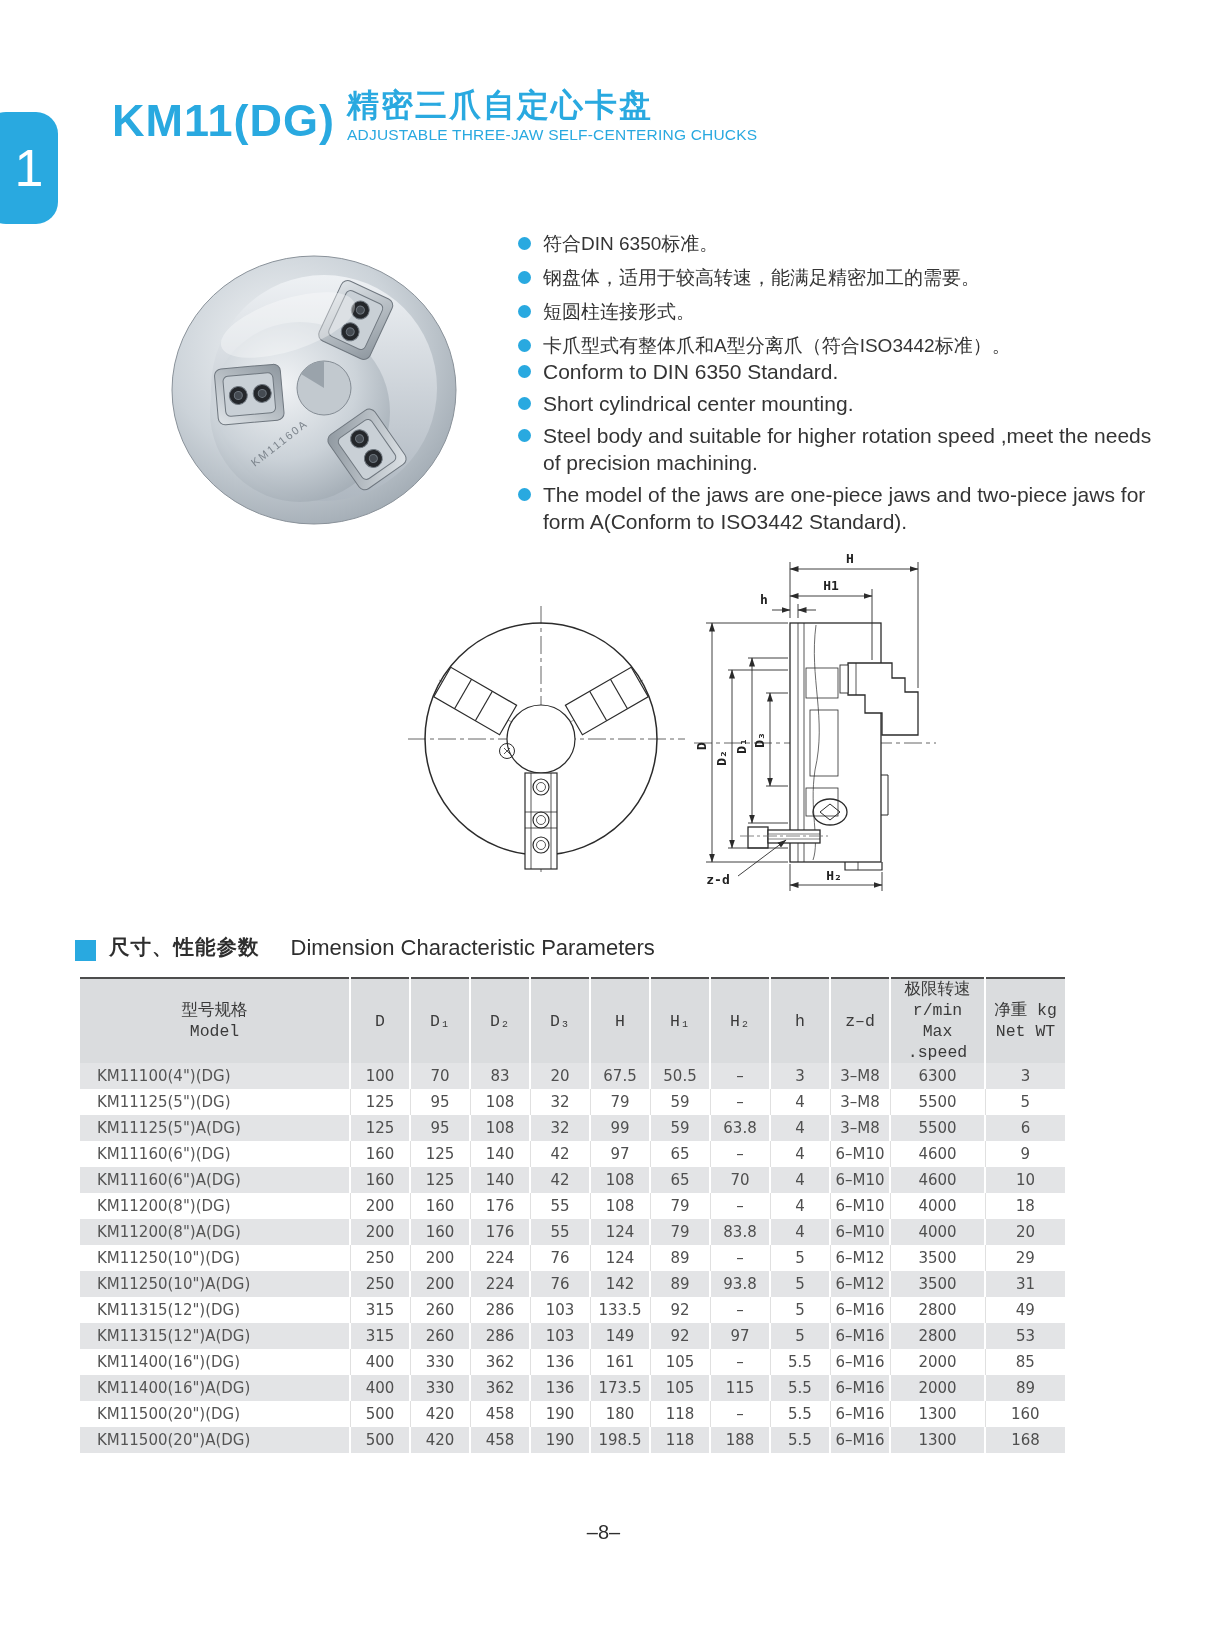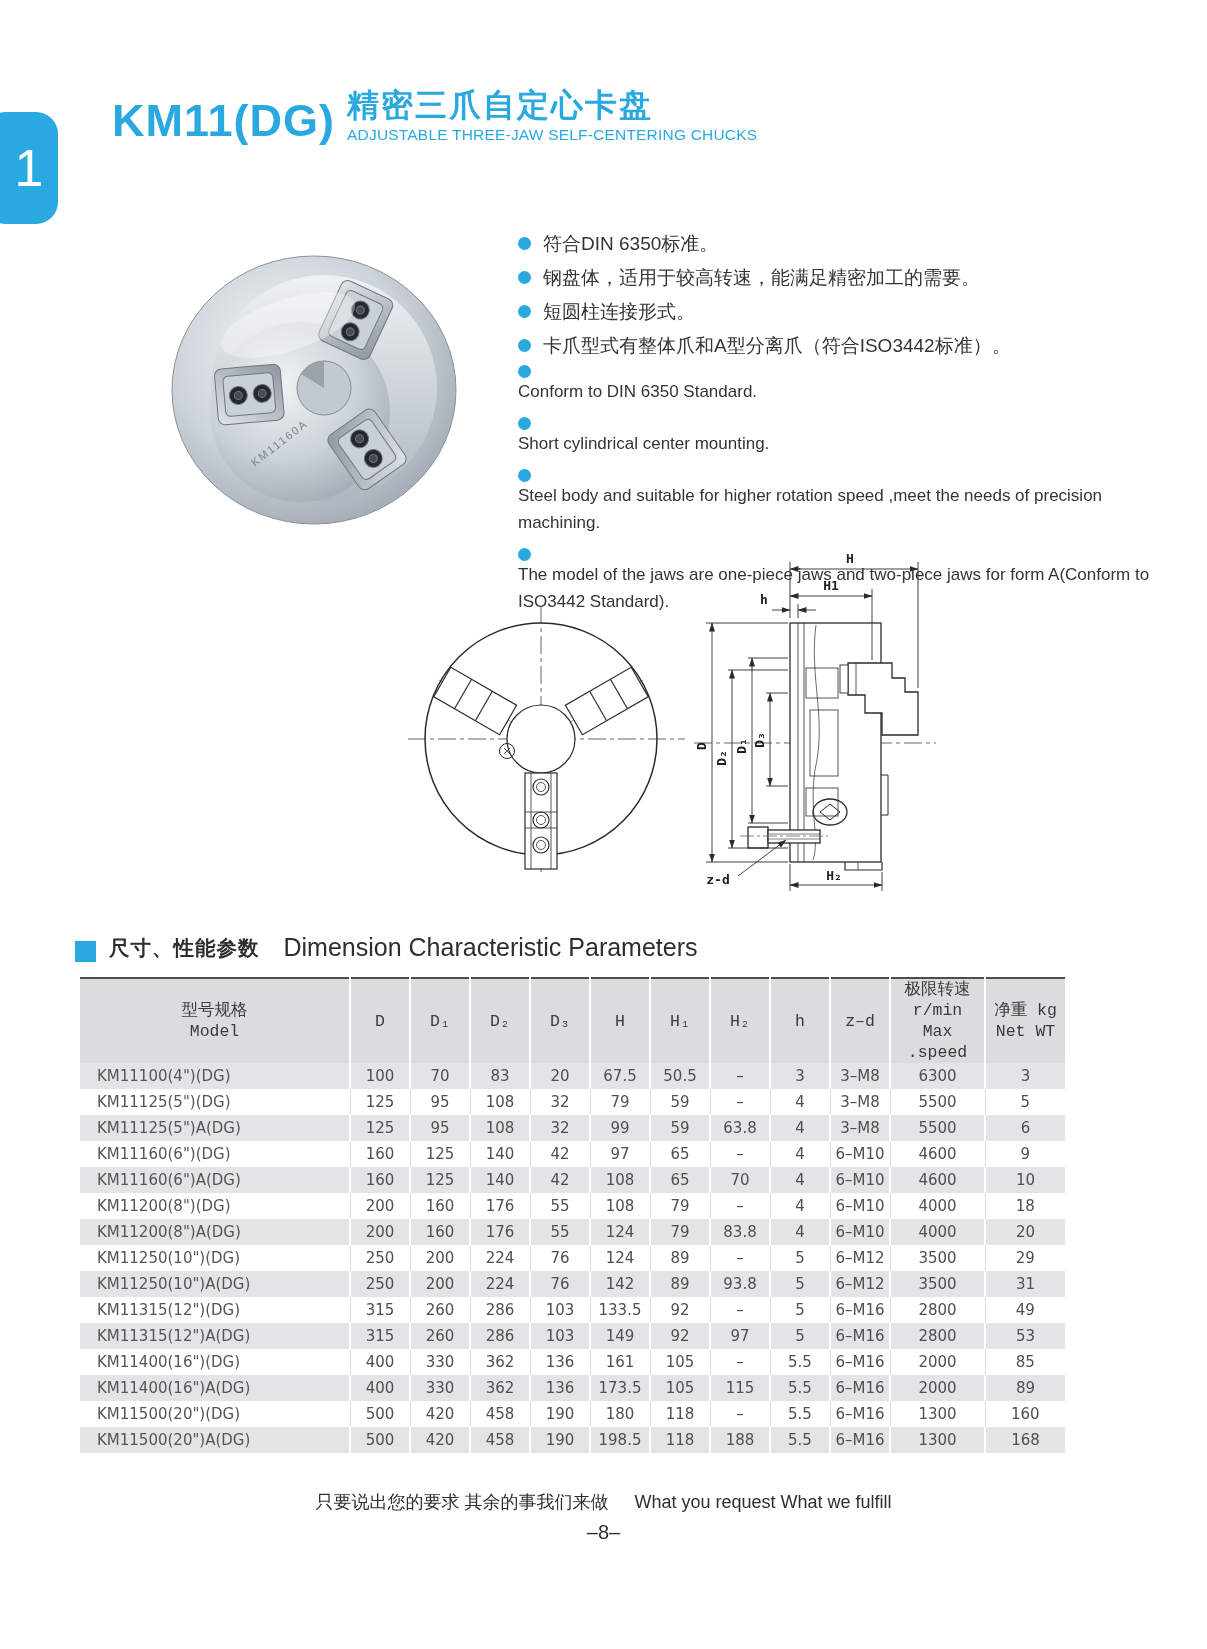--- a/index.html
+++ b/index.html
@@ -20,34 +20,34 @@
 
   
   .photo { position:absolute; left:138px; top:240px; width:364px; height:295px; }
 
   
   .features { position:absolute; }
   .features-cn { left:518px; top:230px; width:640px; }
   .features-en { left:518px; top:358px; width:655px; }
   .feature-item { display:flex; align-items:flex-start; margin-bottom:8px; }
   .features-cn .feature-item { font-size:19px; line-height:27px; margin-bottom:7px; color:#343434; }
-  .features-en .feature-item { font-size:17px; line-height:27px; margin-bottom:5px; color:#343434;flex-direction:column; }
+  .features-en .feature-item { font-size:21px; line-height:27px; margin-bottom:5px; color:#343434; }
   .dot { flex:0 0 13px; width:13px; height:13px; border-radius:50%; background:#29a9e0; margin:7px 12px 0 0; }
   .ftext { display:block; }
 
   
   .front-view { position:absolute; left:383px; top:558px; width:322px; height:322px; }
   .side-view  { position:absolute; left:688px; top:518px; width:335px; height:395px; }
   svg text.dim { font-family:"DejaVu Sans Mono",monospace; font-size:13px; font-weight:bold; fill:#222222; }
 
   
   .section-header { position:absolute; left:75px; top:933px; display:flex; align-items:flex-end; }
   .section-square { width:21px; height:21px; background:#29a9e0; margin-right:13px; }
   .section-cn { font-size:20.5px; font-weight:bold; color:#2e2e2e; letter-spacing:1px; }
-  .section-en { font-size:25px; color:#2e2e2e; margin-left:24px; }
+  .section-en { font-size:22px; color:#2e2e2e; margin-left:31px; }
 
   
   .dim-table { position:absolute; left:80px; top:977px; width:985px; border-collapse:collapse; table-layout:fixed; border-top:2px solid #4d4d4d; }
   .dim-table th, .dim-table td { font-weight:normal; text-align:center; vertical-align:middle; }
   .dim-table thead tr { background:#dadcde; height:57px; }
   .dim-table th { font-size:16.5px; color:#3a3a3a; line-height:21px; border-left:2px solid #ffffff;
       font-family:Liberation Mono, monospace; }
   .dim-table th:first-child { border-left:none; }
   .dim-table tbody td { height:26px; font-size:15px; color:#4f4f4f; border-left:1px solid #e0e0e0;
       font-family:"DejaVu Sans","Liberation Sans",sans-serif; }
@@ -560,18 +560,15 @@
           <td>118</td>
           <td>188</td>
           <td>5.5</td>
           <td>6–M16</td>
           <td>1300</td>
           <td>168</td>
         </tr>
       </tbody>
   </table>
 
-  <div class="footer-line">
-    <span>只要说出您的要求  其余的事我们来做</span><span class="sep"></span><span>What you request  What we fulfill</span>
-  </div>
   <div class="page-number">–8–</div>
 
 </div>
 
 </body></html>

